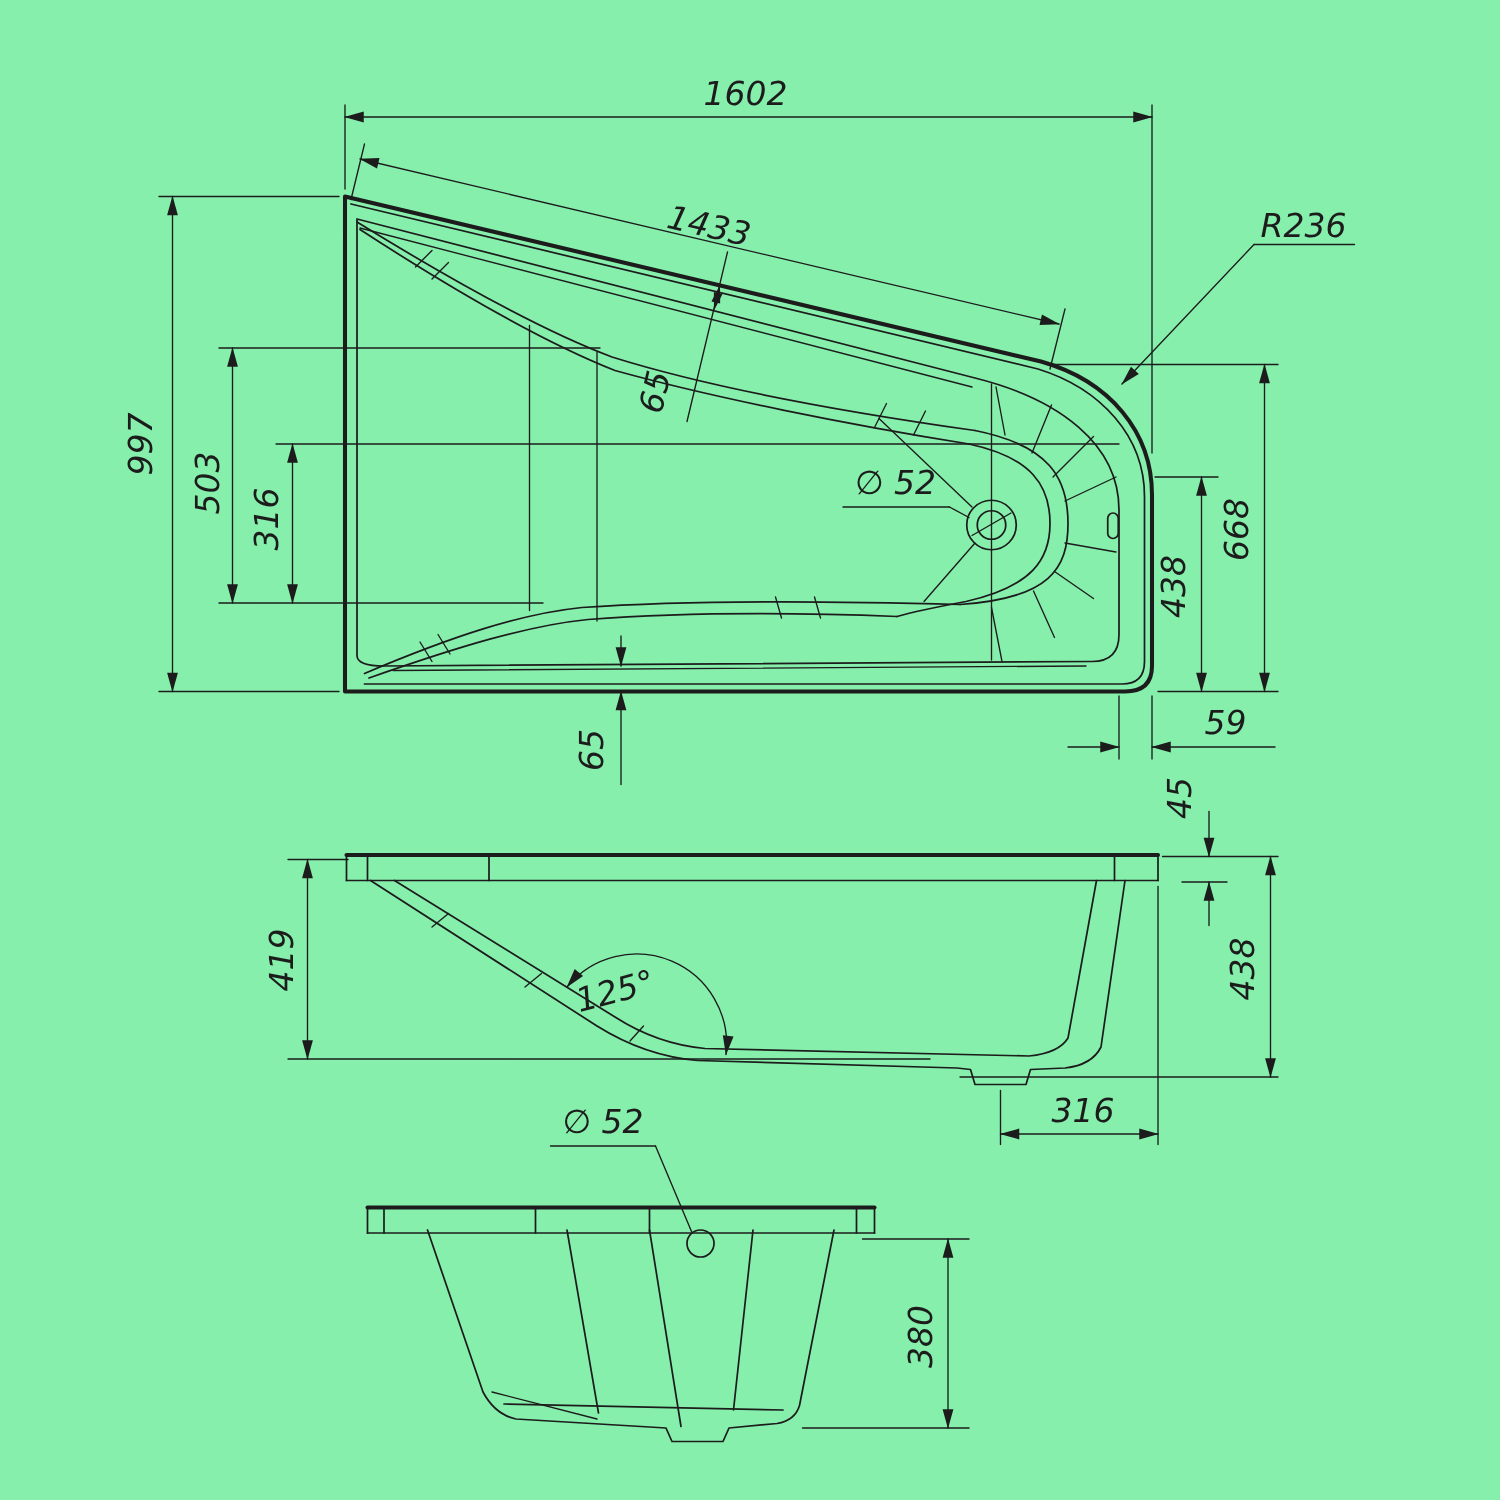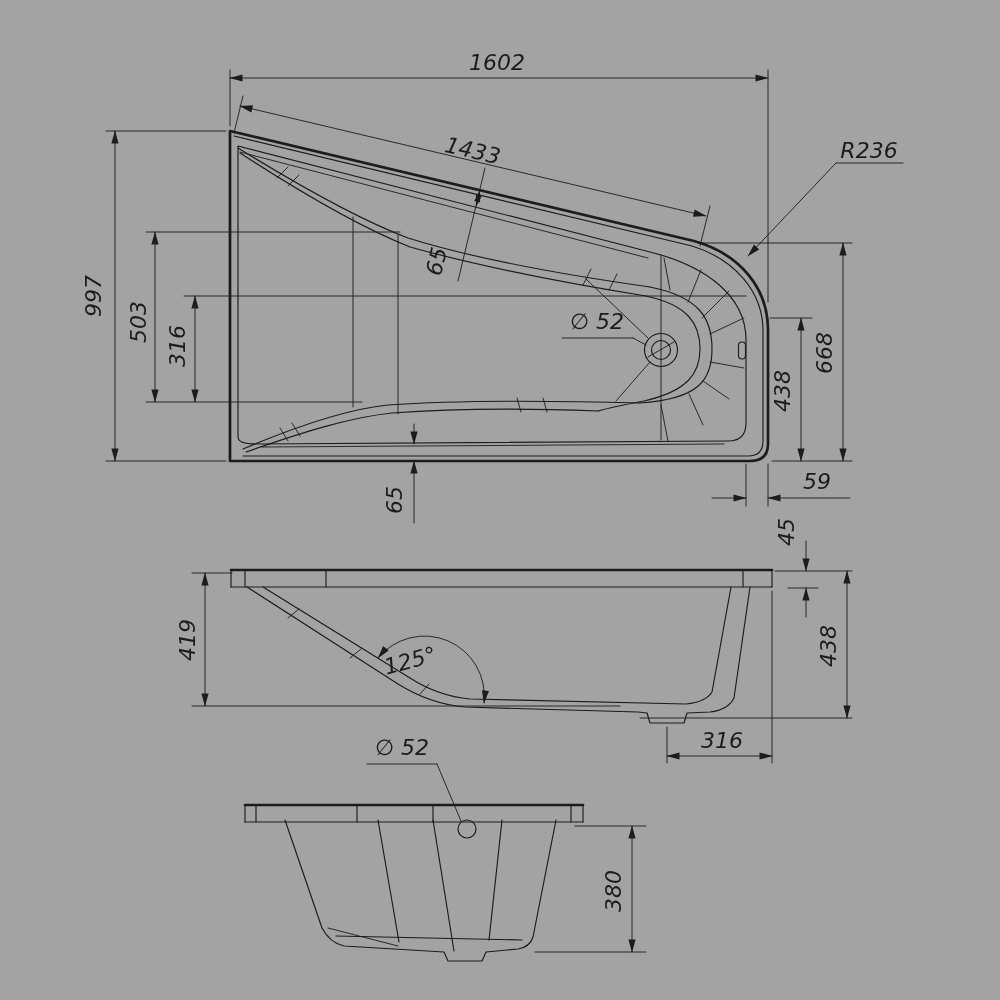--- a/index.html
+++ b/index.html
@@ -1,16 +1,16 @@
 <!DOCTYPE html>
 <html><head>
 <meta charset="utf-8">
 <style>
   html,body{margin:0;padding:0;background:#ffffff;}
-  .stage{width:1000px;height:1000px;background:#a3a3a3;position:relative;overflow:hidden;}
+  .stage{width:1000px;height:1000px;background:#86efac;position:relative;overflow:hidden;}
   svg{display:block;}
   .ln{stroke:#1c1c1c;fill:none;stroke-linecap:round;stroke-linejoin:round;}
   .thick{stroke-width:2.7;}
   .thin{stroke-width:1.15;}
   .fine{stroke-width:0.9;}
   .dim{stroke-width:0.9;}
   .dim-text{font:italic 22px "DejaVu Sans", sans-serif;fill:#1c1c1c;stroke:none;text-anchor:middle;}
   .arrfill{fill:#1c1c1c;stroke:none;}
 </style>
 </head>

